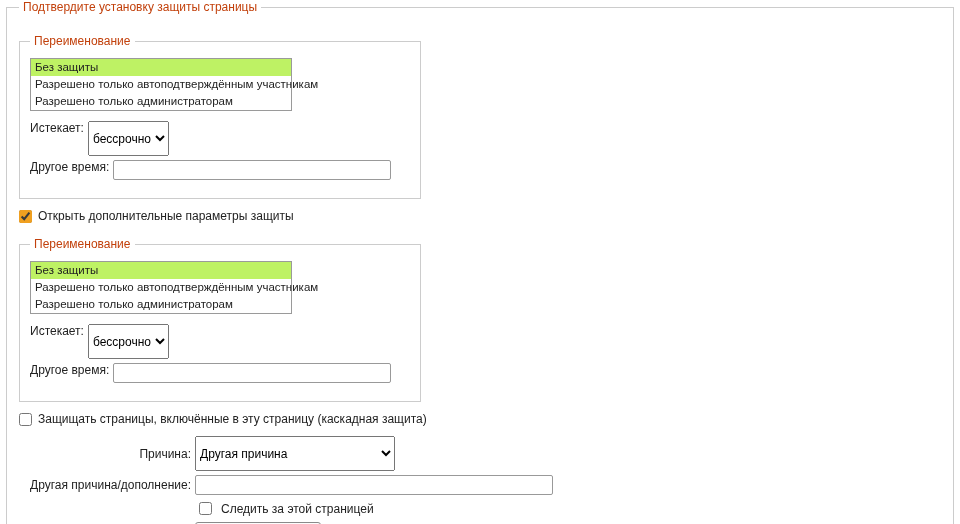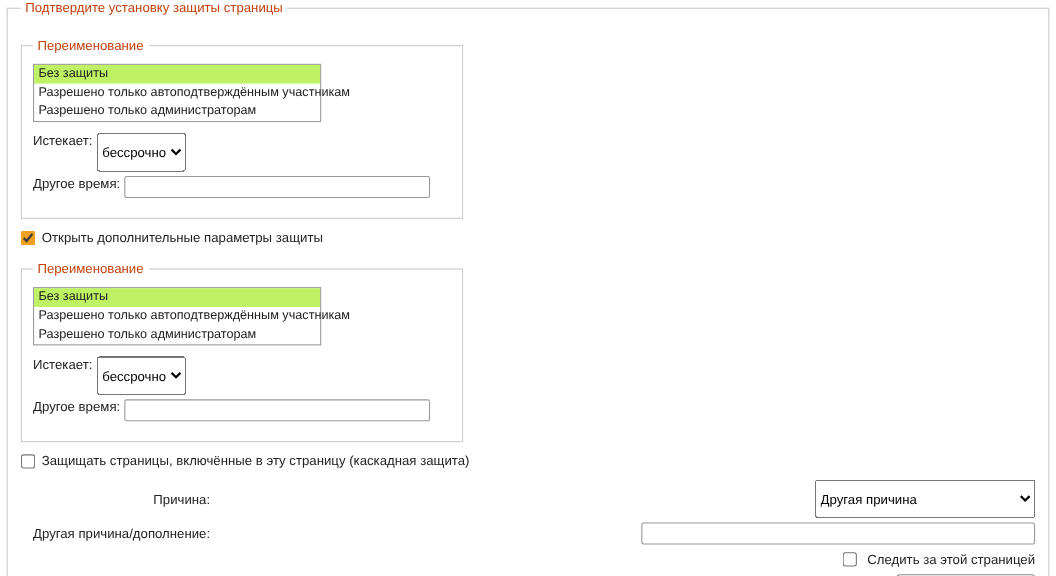--- a/index.html
+++ b/index.html
@@ -79,21 +79,20 @@
   .chk-row .orange {
     accent-color: #f0a020;
   }
   .form-table {
     margin-top: 10px;
   }
   .form-table .frow {
     display: flex;
     align-items: center;
     margin: 4px 0;
-    justify-content: space-between;
   }
   .form-table .flabel {
     width: 172px;
     text-align: right;
     padding-right: 4px;
     font-size: 12px;
   }
   .form-table .fcontrol {
     display: flex;
     align-items: center;

